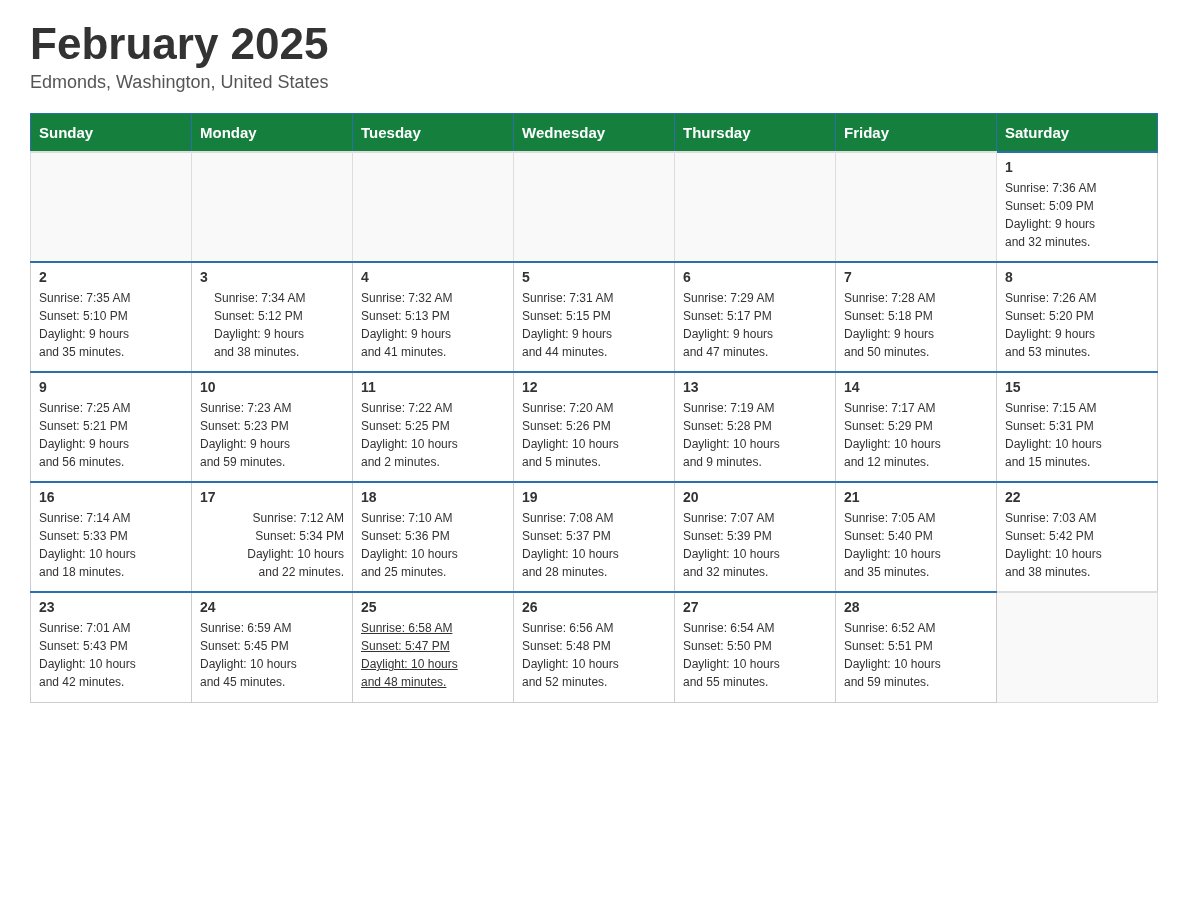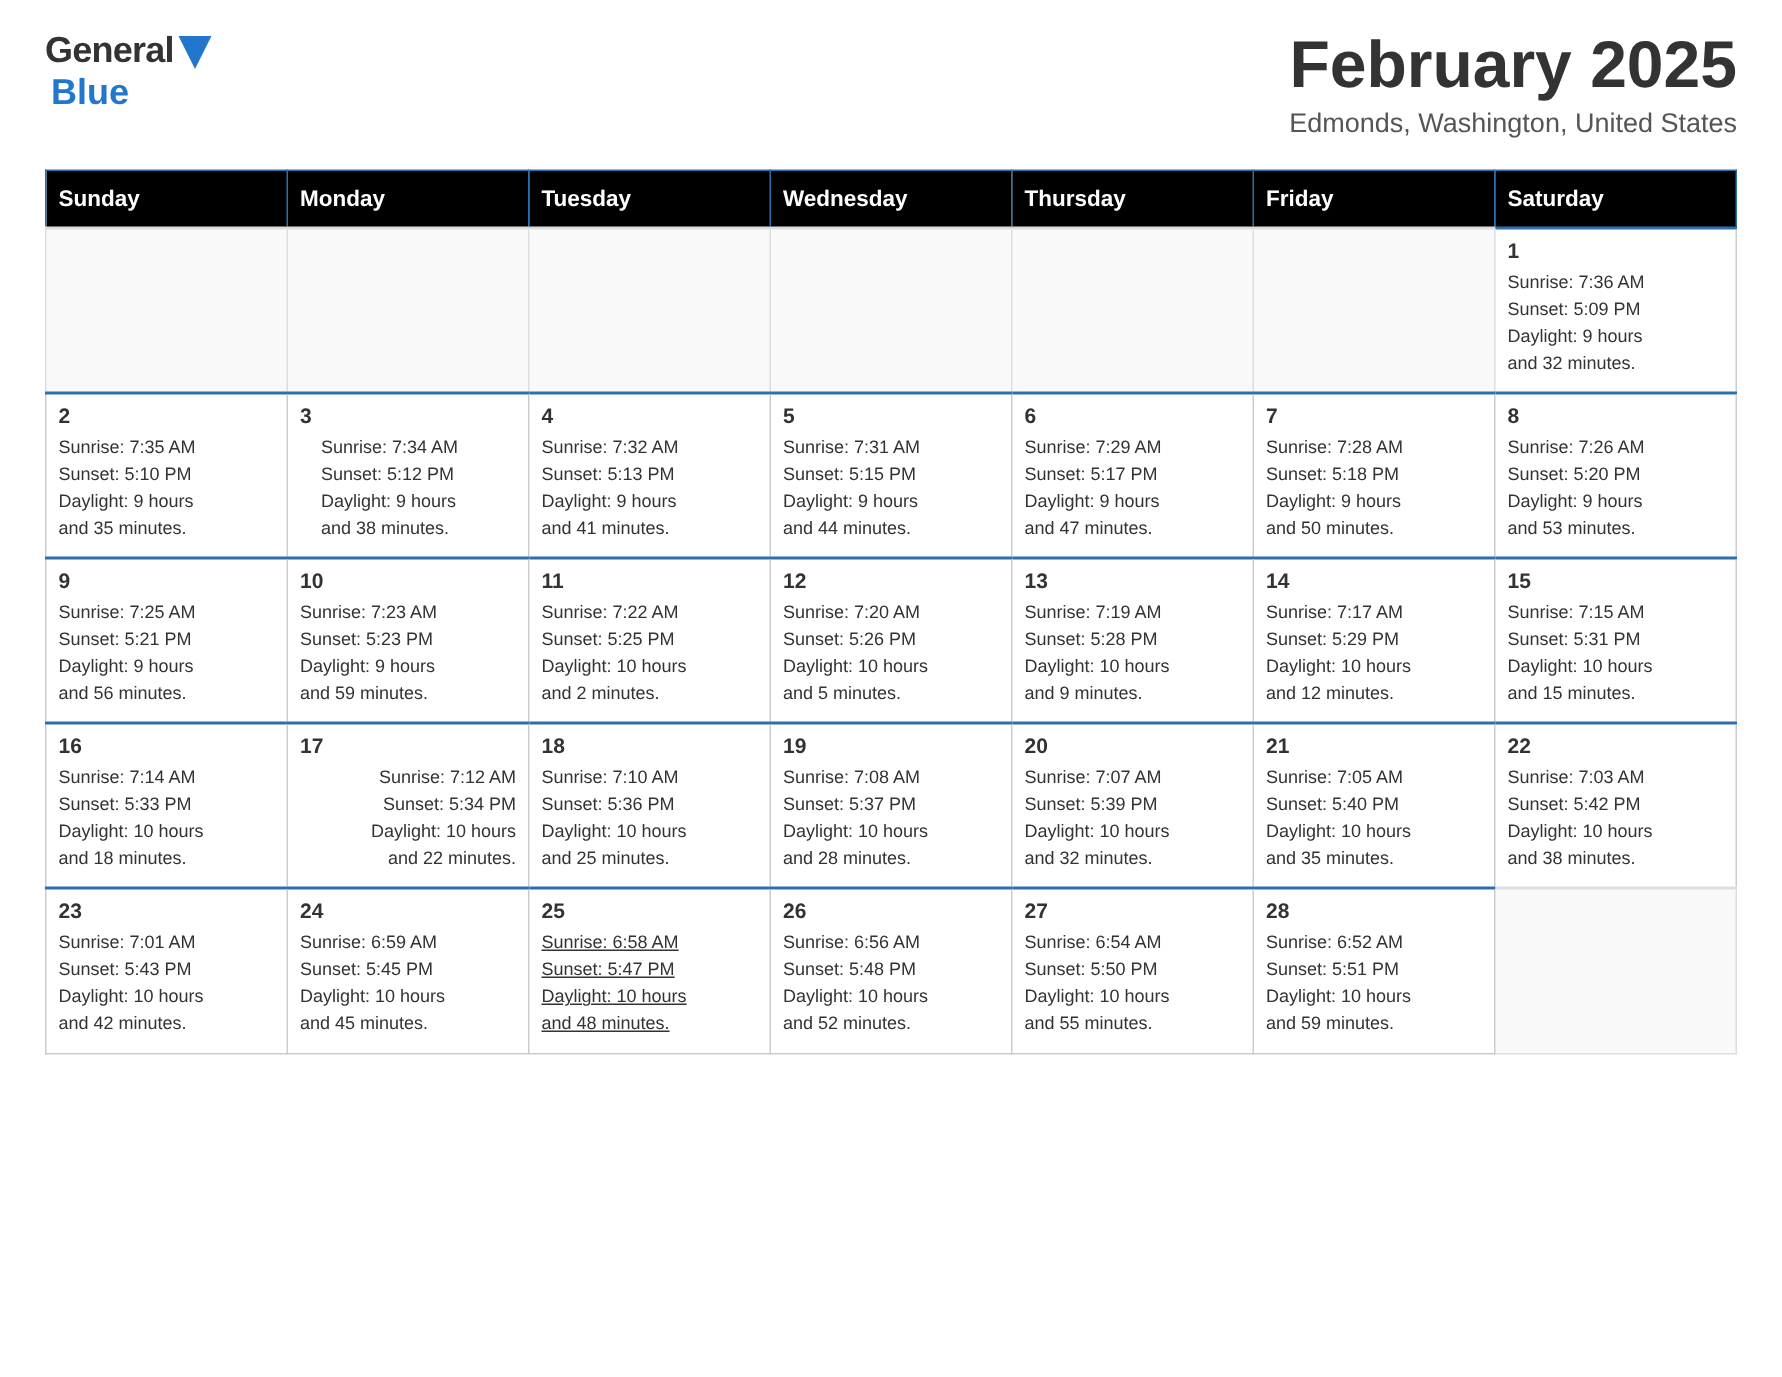--- a/index.html
+++ b/index.html
@@ -29,21 +29,21 @@
       font-size: 18px;
       color: #555;
       margin-top: 4px;
     }
     .calendar {
       width: 100%;
       border-collapse: collapse;
       border: 1px solid #bbb;
     }
     .calendar th {
-      background-color: #000000;
+      background-color: #15803d;
       color: #fff;
       font-size: 15px;
       font-weight: bold;
       padding: 10px 8px;
       text-align: left;
       border: 1px solid #2c6fad;
     }
     .calendar td {
       vertical-align: top;
       width: 14.28%;
@@ -83,31 +83,20 @@
     .logo-line2 {
       display: flex;
       align-items: center;
       padding-left: 4px;
     }
   </style>
 </head>
 <body>
 
 <div class="header">
-  <div class="logo-wrapper">
-    <div class="logo-line1">
-      <span style="font-size:24px;font-weight:bold;color:#333;letter-spacing:-0.5px;">General</span>
-      <svg width="22" height="22" viewBox="0 0 22 22" style="margin-left:3px;margin-top:2px;">
-        <polygon points="0,0 22,0 11,22" fill="#2277cc"></polygon>
-      </svg>
-    </div>
-    <div class="logo-line2">
-      <span style="font-size:24px;font-weight:bold;color:#2277cc;">Blue</span>
-    </div>
-  </div>
   <div class="title-block">
     <div class="month-title">February 2025</div>
     <div class="location-title">Edmonds, Washington, United States</div>
   </div>
 </div>
 
 <table class="calendar">
   <thead>
     <tr>
     <th>Sunday</th>

